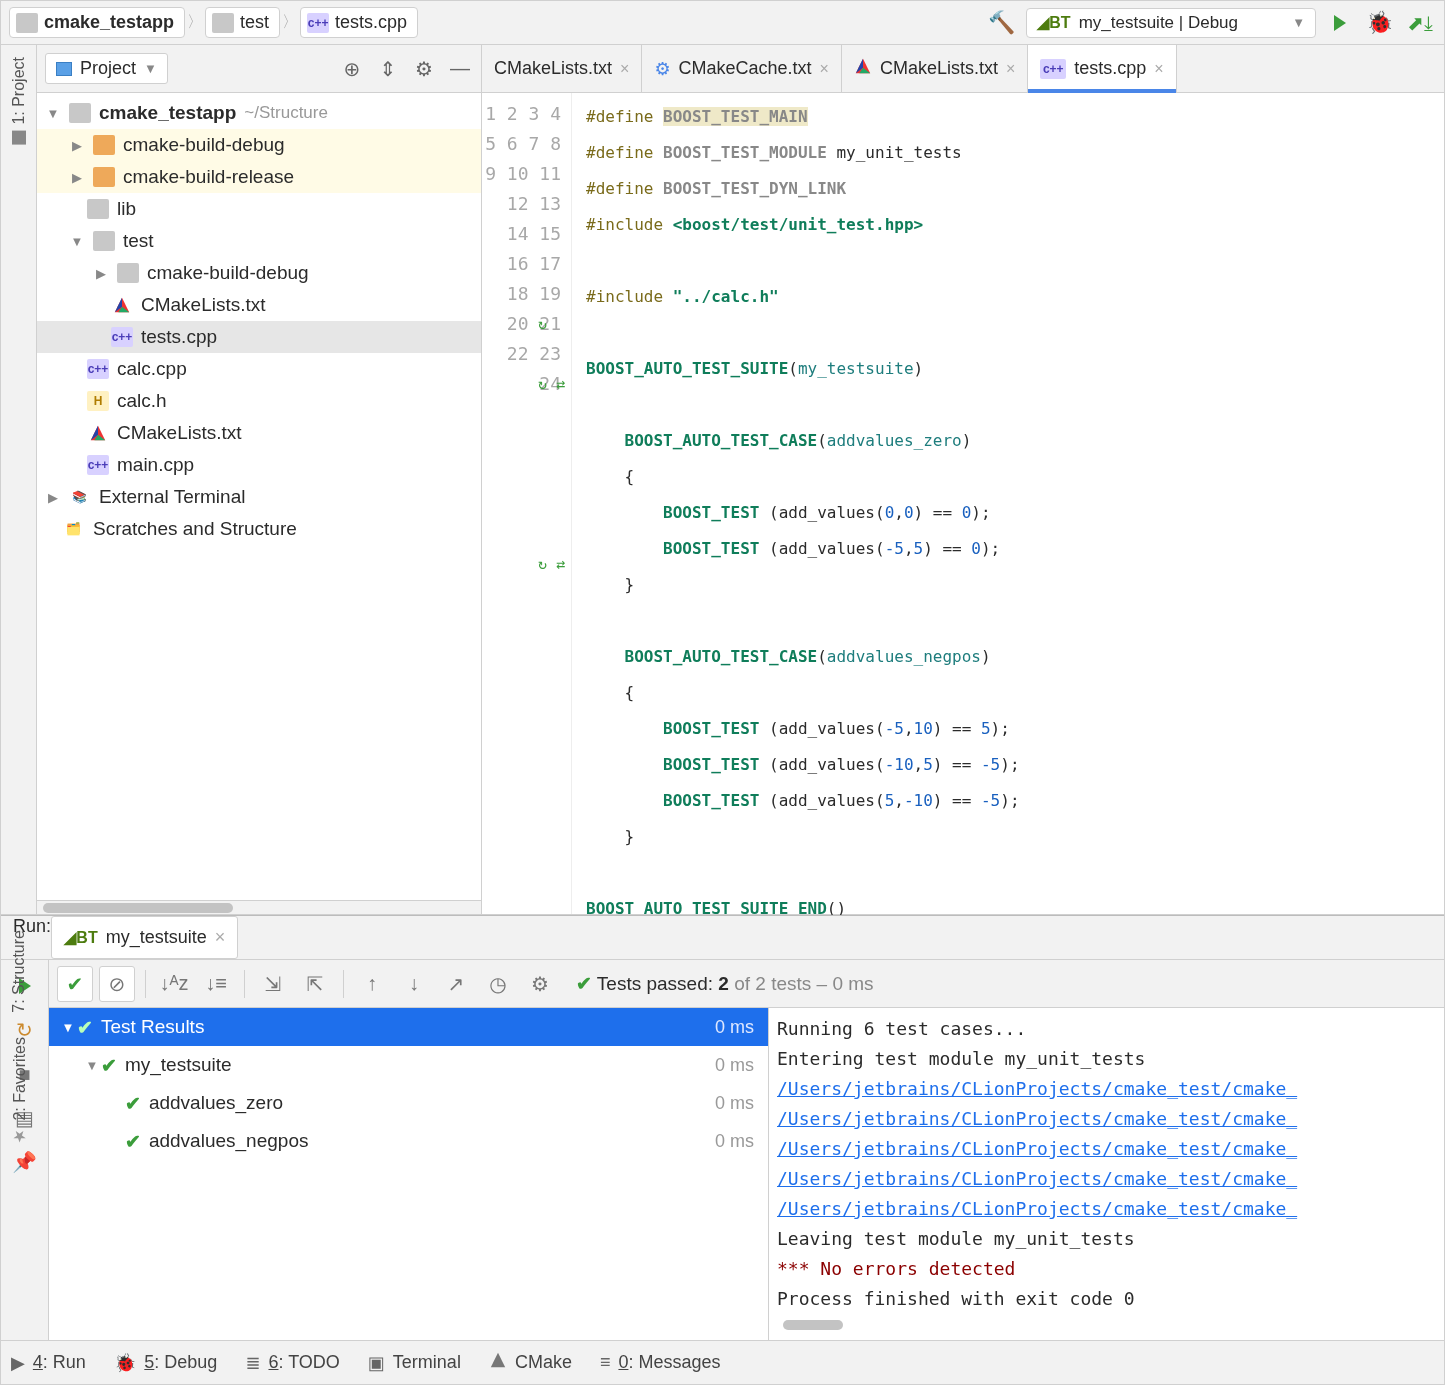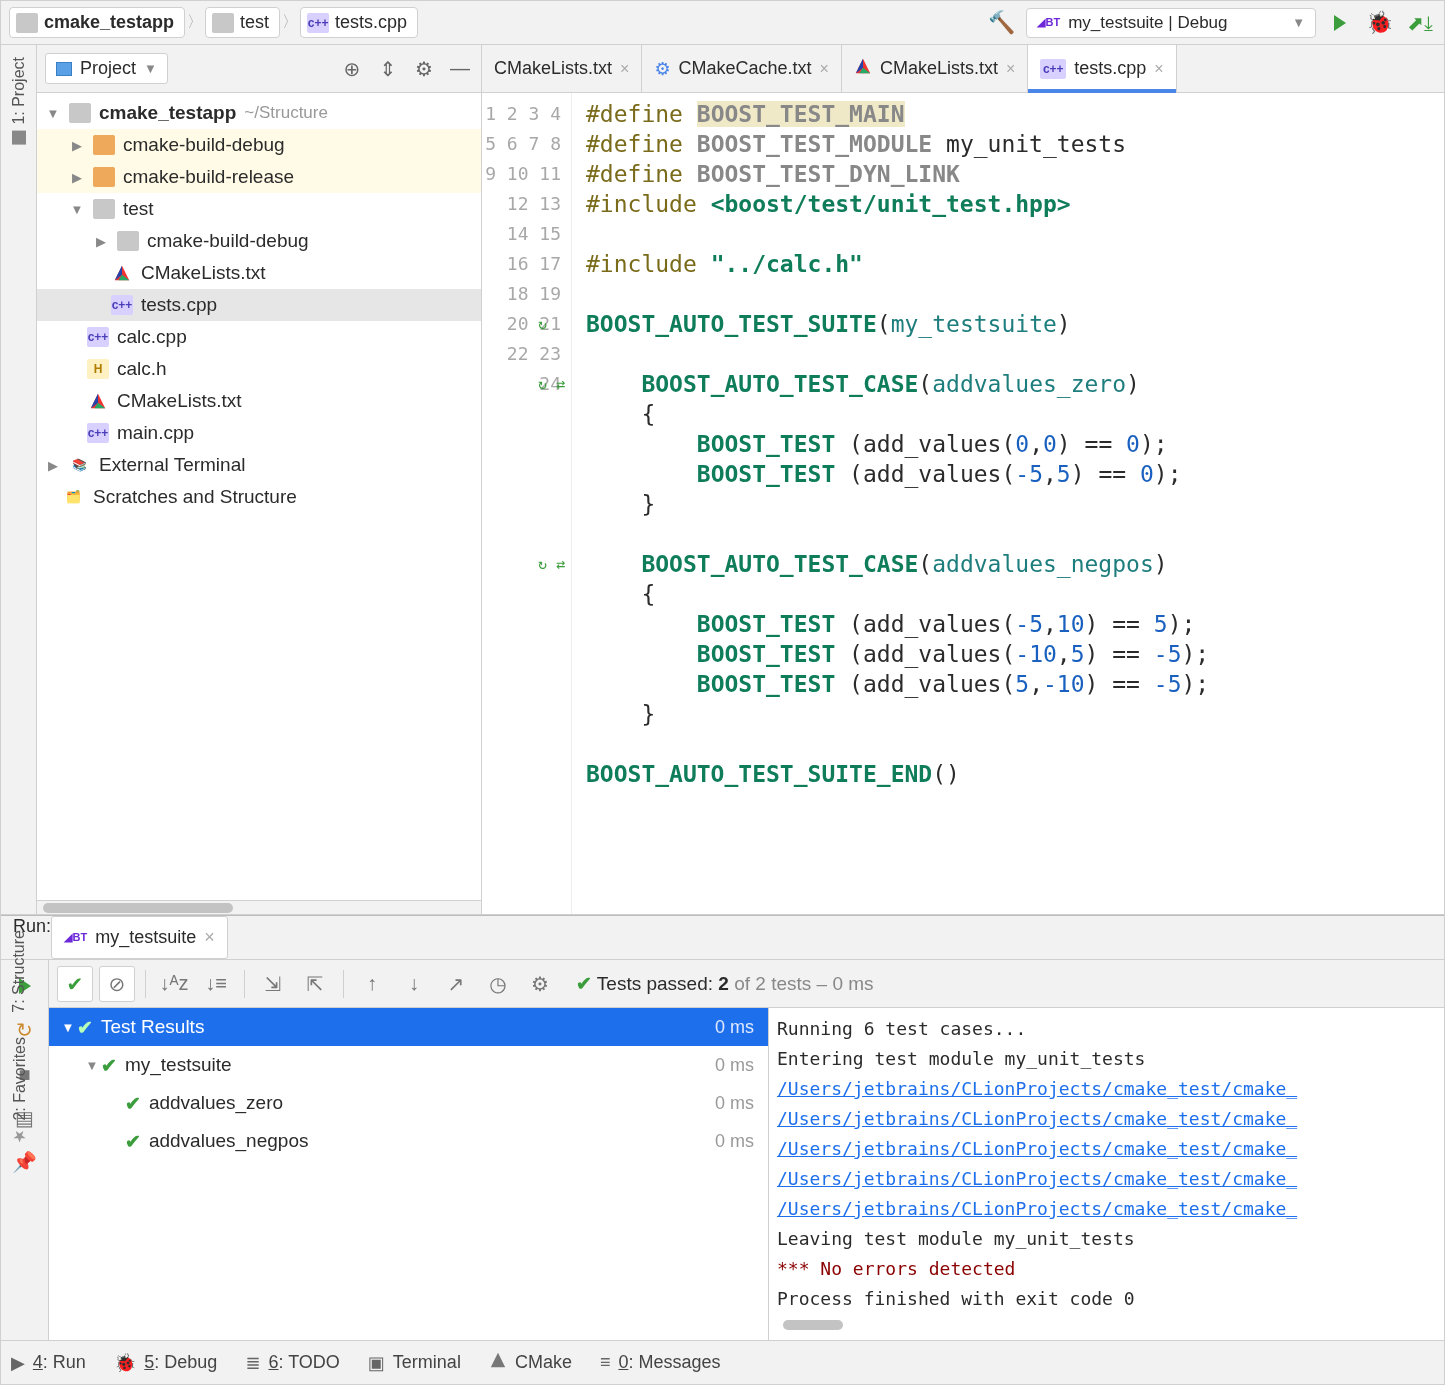--- a/index.html
+++ b/index.html
@@ -79,21 +79,21 @@
   .editor-area{flex:1;display:flex;flex-direction:column;min-width:0}
   .tabs{display:flex;height:48px;align-items:stretch;border-bottom:1px solid var(--border);background:var(--bg)}
   .tab{display:flex;align-items:center;gap:8px;padding:0 12px;border-right:1px solid var(--border);position:relative;font-size:18px}
   .tab.active{background:#fff}
   .tab.active::after{content:"";position:absolute;left:0;right:0;bottom:-1px;height:4px;background:var(--tab-sel-underline)}
   .tab .close{color:#aaa;font-size:16px}
   .editor{flex:1;display:flex;min-height:0;background:#fff}
   .gutter{width:90px;text-align:right;padding:6px 10px 0 0;font-family:Menlo,Consolas,monospace;font-size:18px;color:var(--gutter);background:#fff;border-right:1px solid #eee;line-height:30px;position:relative}
   .gut-icons{position:absolute;left:56px;top:6px;width:40px;font-size:15px;line-height:30px;text-align:left;color:#3b9d3b}
   .gut-icons .gi{height:30px}
-  .code{flex:1;padding:6px 0 4px 14px;font-family:Menlo,Consolas,monospace;font-size:23px;line-height:30px;white-space:pre}
+  .code{flex:1;padding:6px 0 4px 14px;font-family:Menlo,Consolas,monospace;font-size:16px;line-height:36px;white-space:pre}
   .c-kw{color:var(--code-kw)}
   .c-def{color:#888;font-weight:bold}
   .c-macro{color:var(--code-macro);font-weight:bold}
   .c-inc{color:var(--code-macro);font-weight:bold}
   .c-id{color:var(--code-id)}
   .c-num{color:var(--code-num)}
   .c-op{color:var(--text)}
   .hl{background:#efe9c8}
 
   
@@ -129,21 +129,21 @@
 
   
   .statusbar{display:flex;align-items:center;height:44px;background:var(--bg);border-top:1px solid var(--border);padding:0 10px;gap:28px;font-size:18px;color:#444}
   .sb-item{display:flex;align-items:center;gap:8px}
   .sb-item .ic{color:#666;font-size:18px}
   .under{text-decoration:underline}
 
   
   .cmake-tri svg{width:18px;height:18px}
   .chev-down{font-size:13px;color:#888}
-  .bt-icon{font-size:11px;font-weight:bold;color:#6d28d9}
+  .bt-icon{font-size:16px;font-weight:bold;color:#4d7c0f}
   .arrow-right{border-left:12px solid #3b9d3b;border-top:8px solid transparent;border-bottom:8px solid transparent;width:0;height:0;display:inline-block}
 </style>
 </head>
 <body>
 
 <div class="app">
 
   <div class="topbar">
     <div class="breadcrumbs">
       <div class="crumb first">
@@ -207,20 +207,24 @@
         </div>
         <div class="tree-row yellow" style="padding-left:32px">
           <span class="exp right"></span>
           <span class="ticon folder-open"></span>
           <span>cmake-build-debug</span>
         </div>
         <div class="tree-row yellow" style="padding-left:32px">
           <span class="exp right"></span>
           <span class="ticon folder-open"></span>
           <span>cmake-build-release</span>
+        </div>
+        <div class="tree-row" style="padding-left:50px">
+          <span class="ticon folder-gray"></span>
+          <span>lib</span>
         </div>
         <div class="tree-row" style="padding-left:32px">
           <span class="exp down"></span>
           <span class="ticon folder-gray"></span>
           <span>test</span>
         </div>
         <div class="tree-row" style="padding-left:56px">
           <span class="exp right"></span>
           <span class="ticon folder-gray"></span>
           <span>cmake-build-debug</span>

